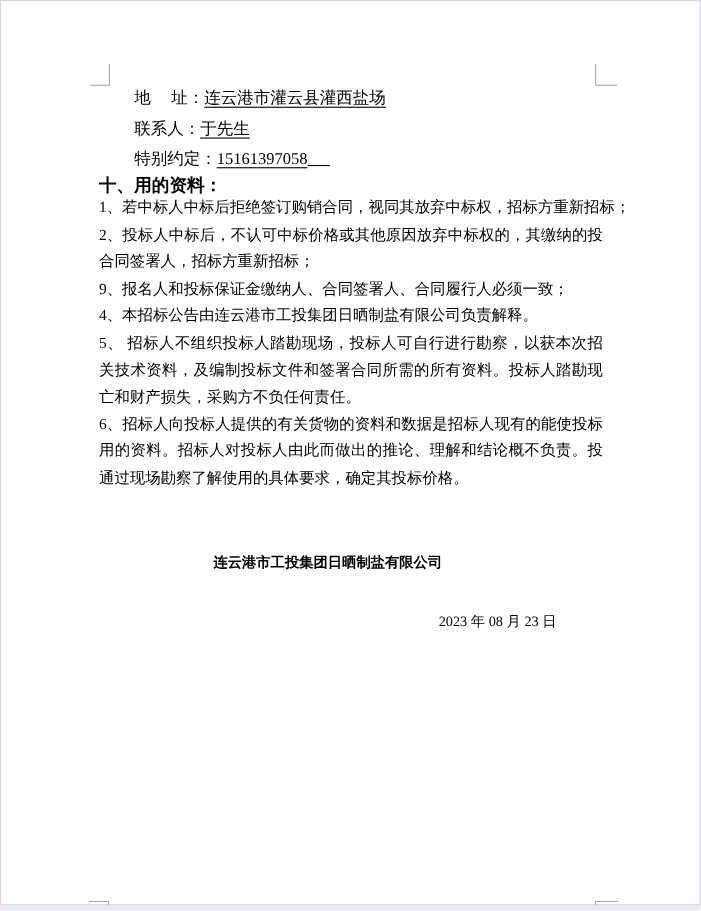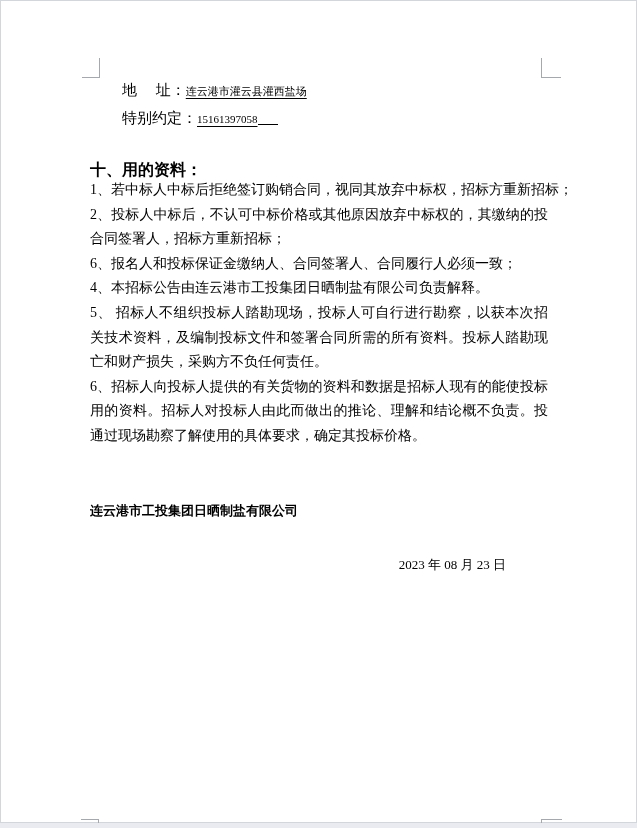--- a/index.html
+++ b/index.html
@@ -32,21 +32,21 @@
 
   .contact-block {
     position: absolute; left: 121px; top: 76px;
   }
   .contact-line {
     height: 27.6px; line-height: 27.6px;
     font-size: 15px;
     white-space: pre;
   }
   .contact-line .value {
-    font-size: 11px;
+    font-size: 15px;
     text-decoration: underline;
     text-underline-offset: 3px;
   }
   .phone-ext {
     display: inline-block;
     width: 20px; height: 15px;
     border-bottom: 1px solid #000;
     vertical-align: baseline;
     margin-bottom: -2px;
   }
@@ -70,20 +70,21 @@
   .clause-line.stretch {
     white-space: normal;
     text-align: justify;
     text-align-last: justify;
     overflow: hidden;
   }
 
   .signature-company {
     position: absolute; left: 89px; top: 501px;
     width: 416px;
+    text-align: center;
     font-size: 13px; font-weight: bold;
     line-height: 17px;
   }
   .signature-date {
     position: absolute; left: 89px; top: 555px;
     width: 416px;
     text-align: right;
     font-size: 13px;
     line-height: 17px;
   }
@@ -93,30 +94,31 @@
 
 <div class="page">
 
   <div class="mark mark-tl"></div>
   <div class="mark mark-tr"></div>
   <div class="mark mark-bl"></div>
   <div class="mark mark-br"></div>
 
   <div class="contact-block">
     <div class="contact-line"><span>地　 址：</span><span class="value">连云港市灌云县灌西盐场</span></div>
+    <div class="contact-line"><span>联系人：</span><span class="value">于先生</span></div>
     <div class="contact-line"><span>特别约定：</span><span class="value">15161397058</span><span class="phone-ext"></span></div>
   </div>
 
   <div class="section-title">十、用的资料：</div>
 
   <div class="clauses">
     <div class="clause-line">1、若中标人中标后拒绝签订购销合同，视同其放弃中标权，招标方重新招标；</div>
     <div class="clause-line stretch">2、投标人中标后，不认可中标价格或其他原因放弃中标权的，其缴纳的投标保</div>
     <div class="clause-line">合同签署人，招标方重新招标；</div>
-    <div class="clause-line">6、报名人和投标保证金缴纳人、合同签署人、合同履行人必须一致；</div>
+    <div class="clause-line">9、报名人和投标保证金缴纳人、合同签署人、合同履行人必须一致；</div>
     <div class="clause-line">4、本招标公告由连云港市工投集团日晒制盐有限公司负责解释。</div>
     <div class="clause-line stretch">5、 招标人不组织投标人踏勘现场，投标人可自行进行勘察，以获本次招标的相</div>
     <div class="clause-line stretch">关技术资料，及编制投标文件和签署合同所需的所有资料。投标人踏勘现场发生</div>
     <div class="clause-line">亡和财产损失，采购方不负任何责任。</div>
     <div class="clause-line stretch">6、招标人向投标人提供的有关货物的资料和数据是招标人现有的能使投标人利</div>
     <div class="clause-line stretch">用的资料。招标人对投标人由此而做出的推论、理解和结论概不负责。投标人应</div>
     <div class="clause-line">通过现场勘察了解使用的具体要求，确定其投标价格。</div>
   </div>
 
   <div class="signature-company">连云港市工投集团日晒制盐有限公司</div>

